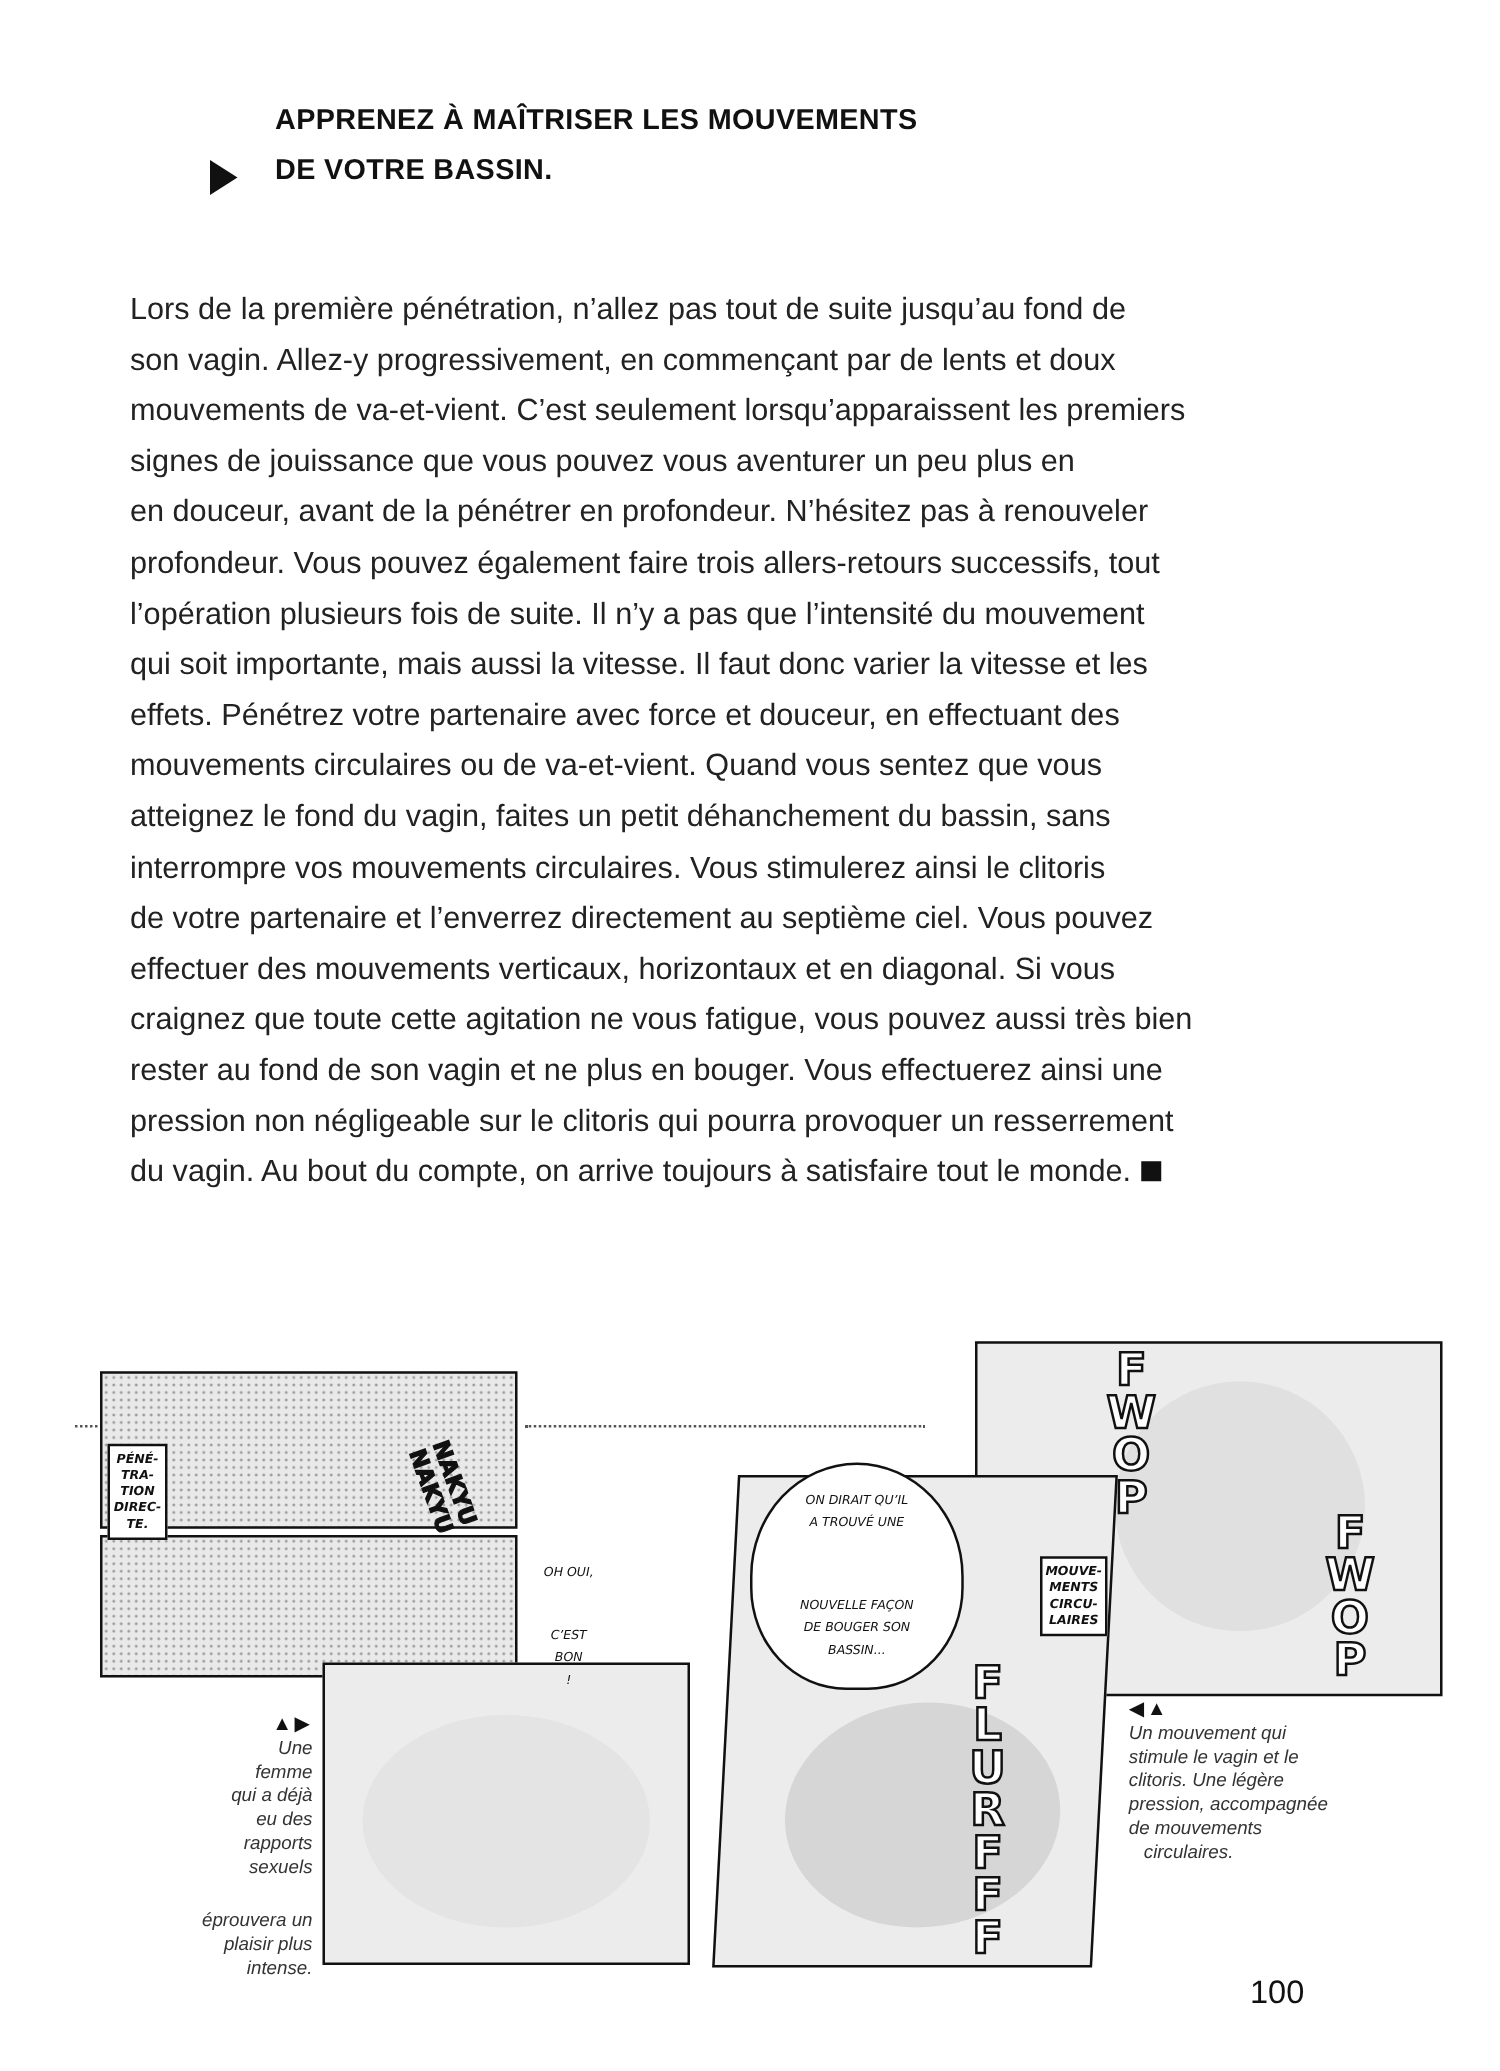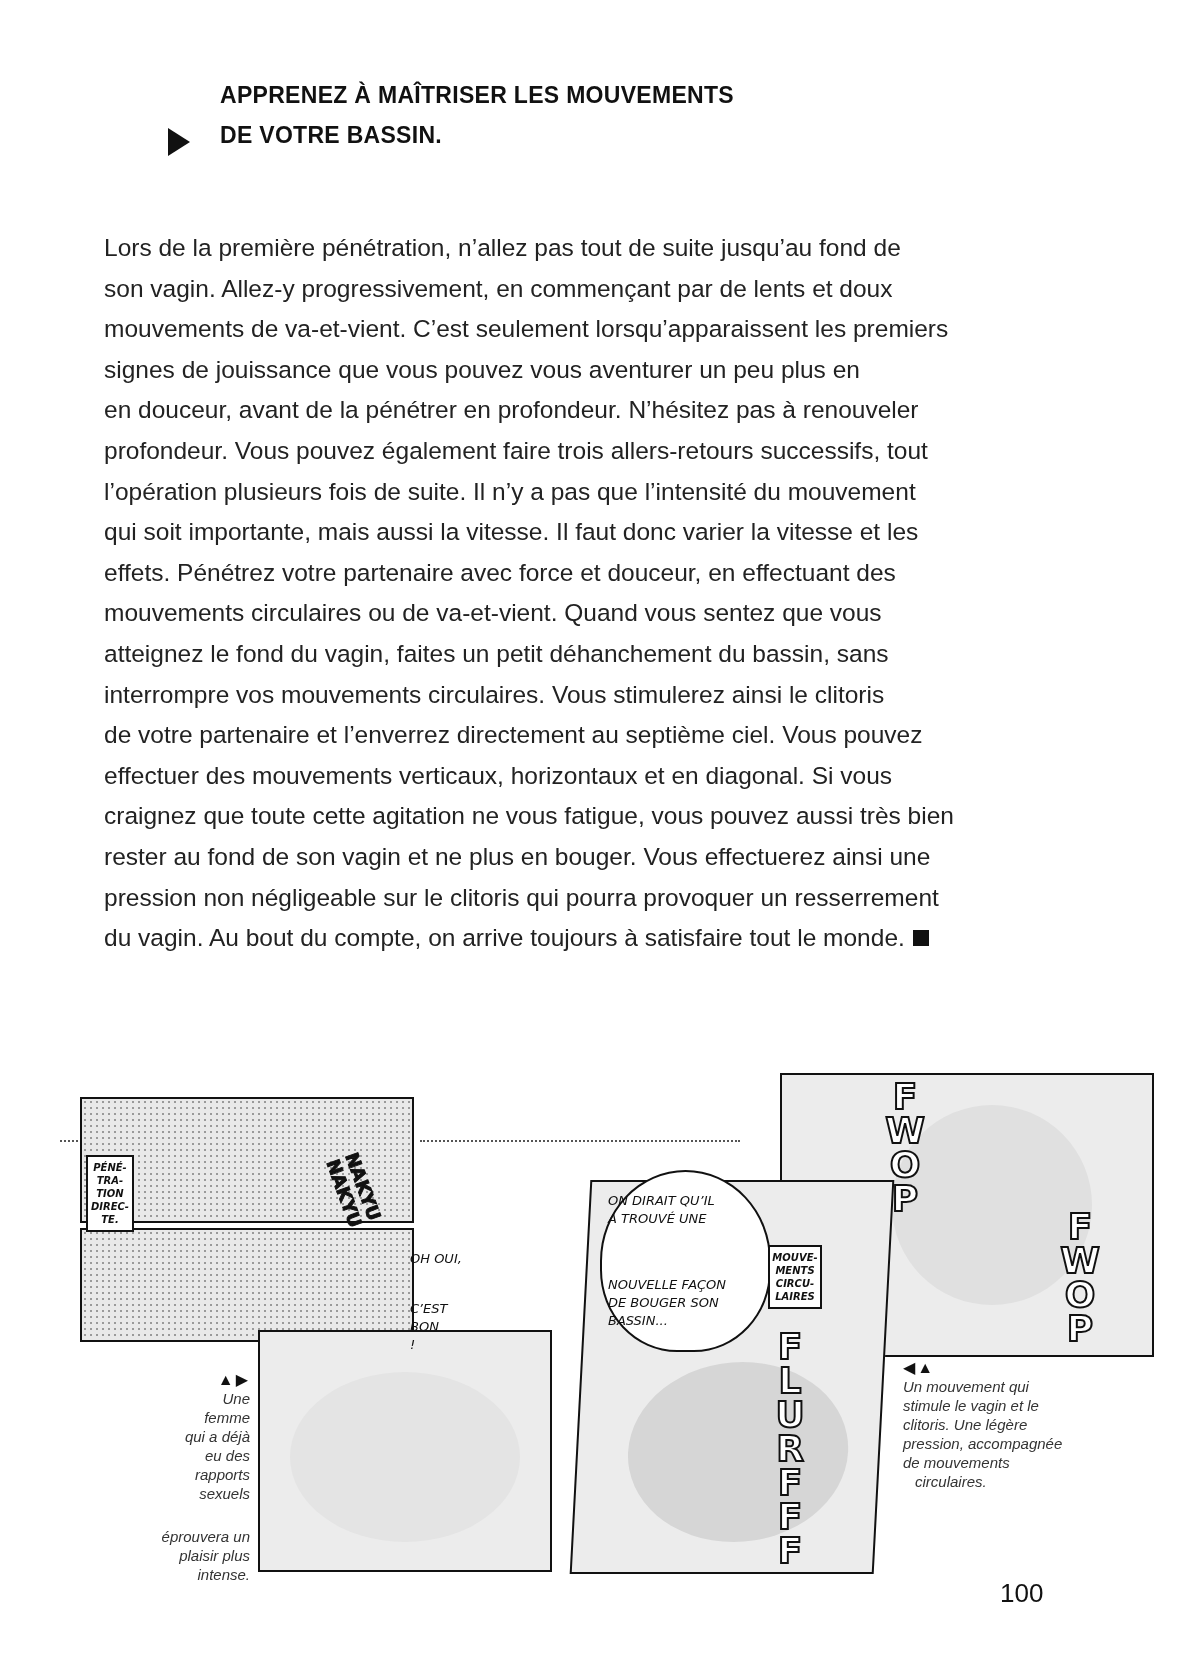--- a/index.html
+++ b/index.html
@@ -13,21 +13,21 @@
   .body-text .line{display:block;white-space:nowrap;}
   .endmark{display:inline-block;width:16px;height:16px;background:#111;margin-left:8px;vertical-align:0px;}
   .dots{position:absolute;border-top:2px dotted #555;height:0;}
   .panel{position:absolute;border:2px solid #111;background:#f3f3f3;overflow:hidden;}
   .panel.halftone{background-image:radial-gradient(#9a9a9a 1px,transparent 1.3px);background-size:6px 6px;background-color:#e9e9e9;}
   .panel.light{background:#ececec;}
   .caption{position:absolute;font-style:italic;font-size:15px;line-height:19px;color:#333;}
   .caption.right{text-align:right;}
   .tri{font-style:normal;font-size:16px;letter-spacing:2px;color:#111;}
   .box{position:absolute;background:#fff;border:2px solid #111;font-family:"DejaVu Sans",sans-serif;font-weight:bold;font-style:italic;font-size:10px;line-height:13px;text-align:center;padding:4px 2px;}
-  .balloon{position:absolute;background:#fff;border:2px solid #111;font-family:"DejaVu Sans",sans-serif;font-style:italic;font-size:13px;line-height:18px;text-align:left;}
+  .balloon{position:absolute;background:#fff;border:2px solid #111;font-family:"DejaVu Sans",sans-serif;font-style:italic;font-size:10px;line-height:18px;text-align:center;}
   .sfx{position:absolute;font-family:"DejaVu Sans",sans-serif;font-weight:bold;color:#fff;-webkit-text-stroke:2px #111;font-size:36px;line-height:34px;text-align:center;}
   .sfx span{display:block;}
   .page-number{position:absolute;left:1000px;top:1578px;font-size:26px;color:#111;}
   .scene{position:absolute;border-radius:50%;background:#ddd;}
 </style>
 </head>
 <body>
 
 <div class="heading">
   <div class="arrow"></div>
@@ -100,21 +100,21 @@
 <div class="panel light" style="left:580px;top:1180px;width:300px;height:390px;transform:skewX(-3deg);">
   <div class="scene" style="left:50px;top:180px;width:220px;height:180px;background:#d6d6d6;"></div>
 </div>
 <div class="balloon" style="left:600px;top:1170px;width:155px;padding:20px 6px;border-radius:50% 50% 45% 45%;" id="balloon-right">
     <span style="display: block;">ON DIRAIT QU’IL</span>
     <span style="display: block;">A TROUVÉ UNE</span>
     <span style="display: block; margin-top: 48px;">NOUVELLE FAÇON</span>
     <span style="display: block;">DE BOUGER SON</span>
     <span style="display: block;">BASSIN...</span>
   </div>
-<div class="box" style="left:768px;top:1245px;width:46px;" id="lbox-right">
+<div class="box" style="left:832px;top:1245px;width:46px;" id="lbox-right">
     <span style="display: block;">MOUVE-</span>
     <span style="display: block;">MENTS</span>
     <span style="display: block;">CIRCU-</span>
     <span style="display: block;">LAIRES</span>
   </div>
 <div class="sfx" style="left:885px;top:1080px;width:40px;" id="sfx-1">
     <span>F</span>
     <span>W</span>
     <span>O</span>
     <span>P</span>

